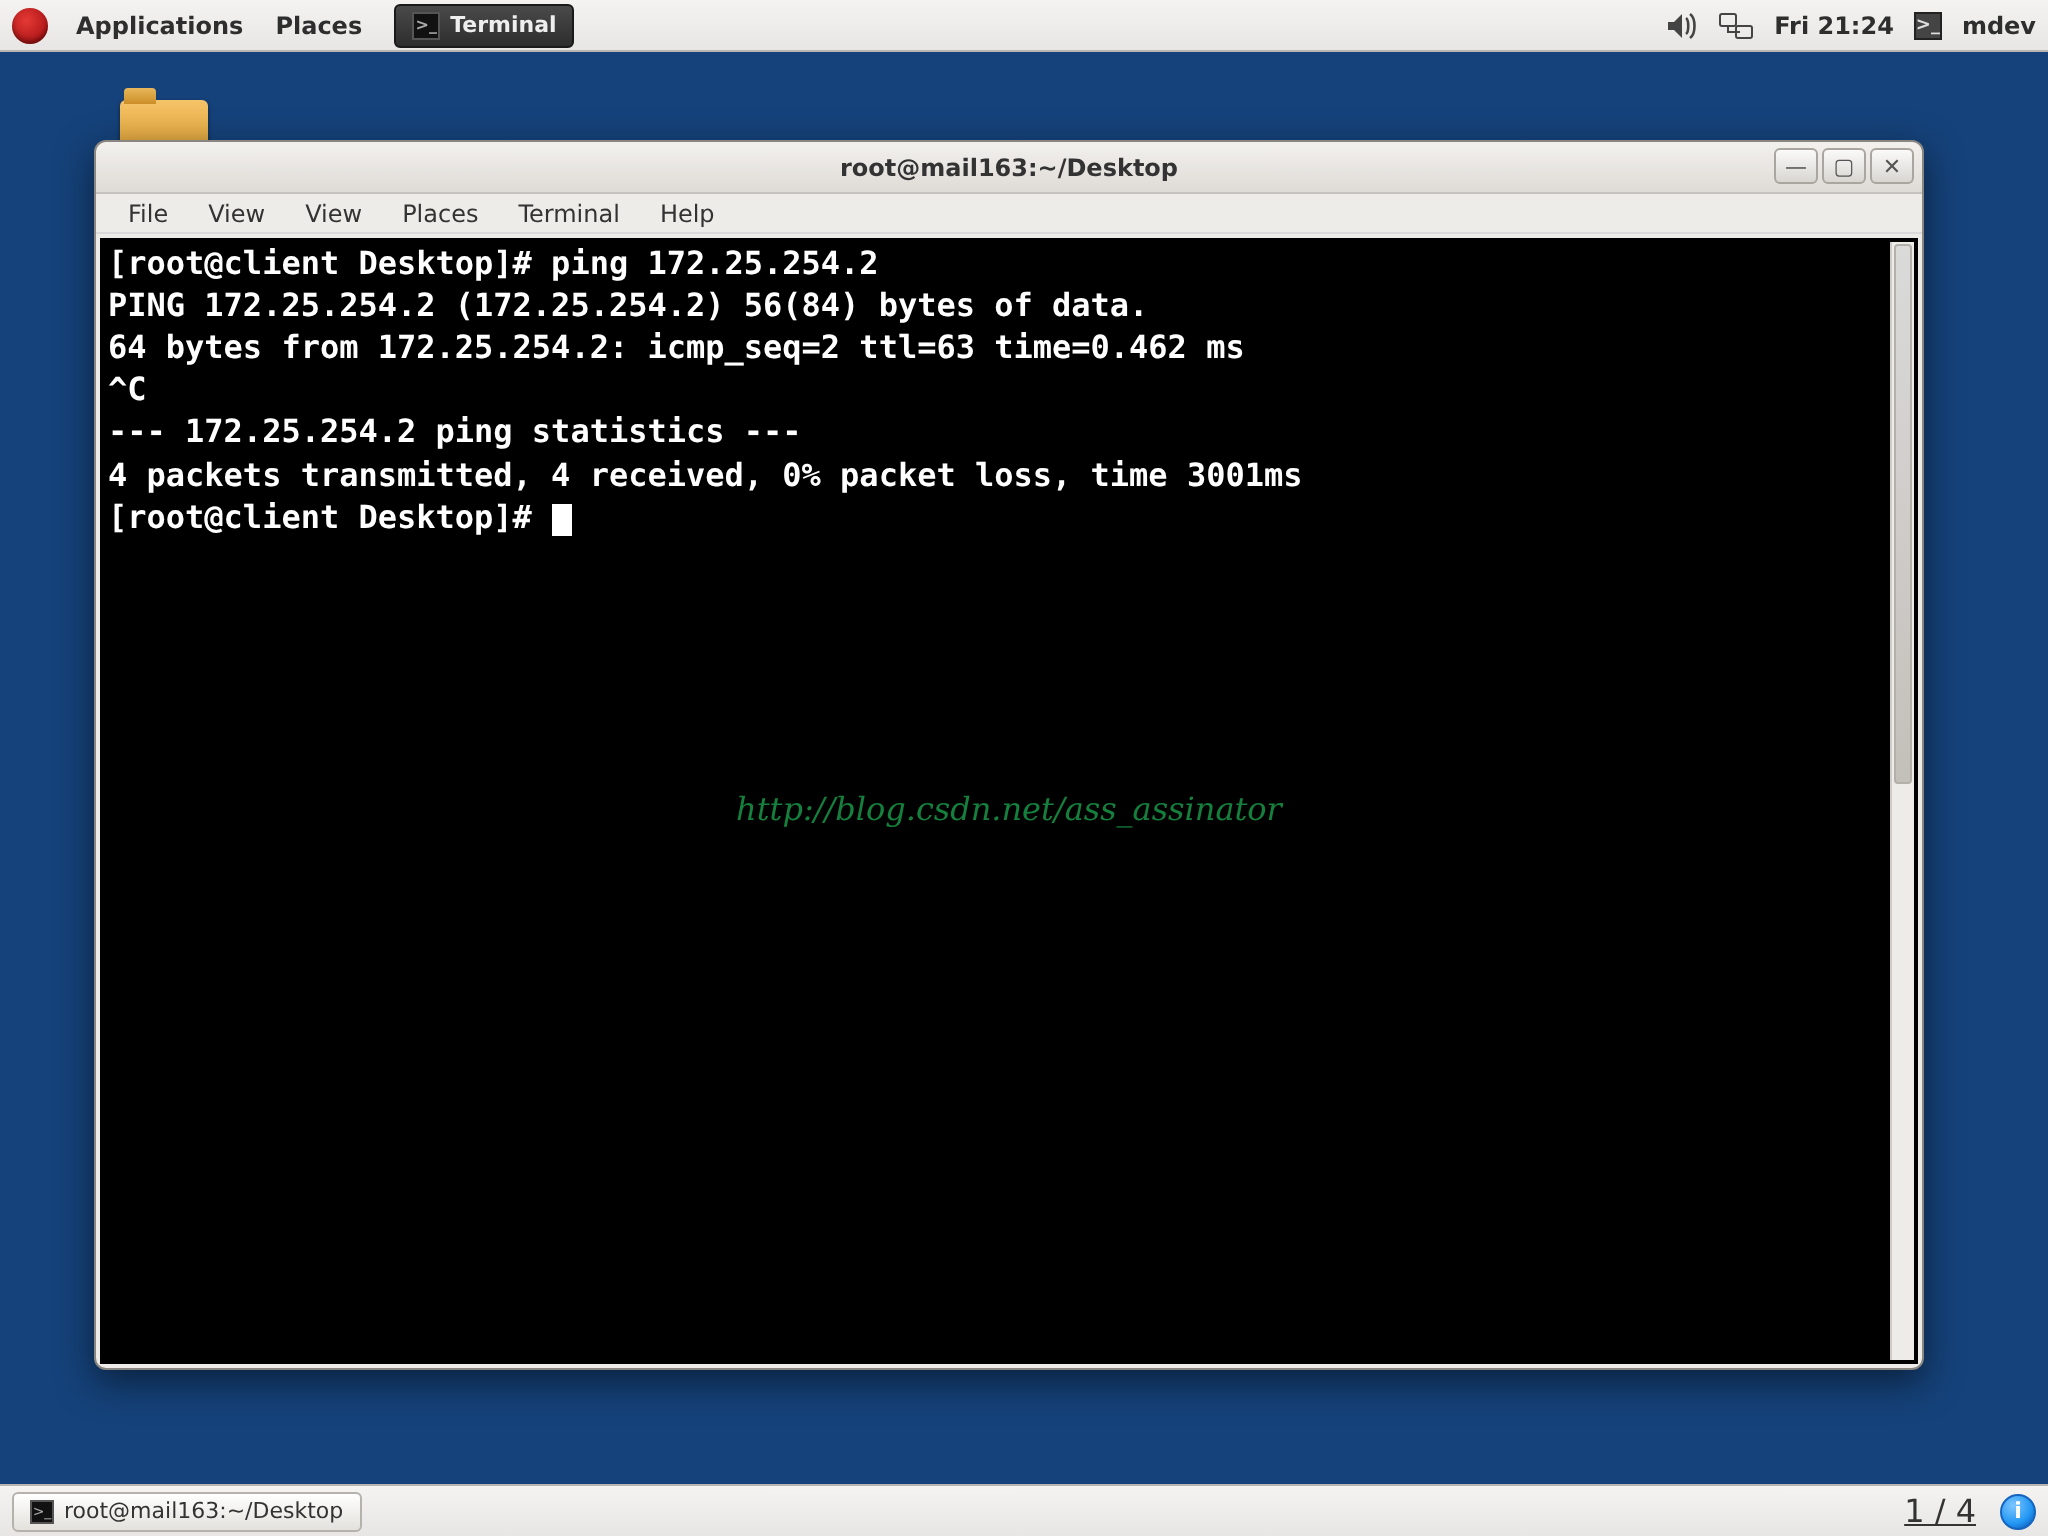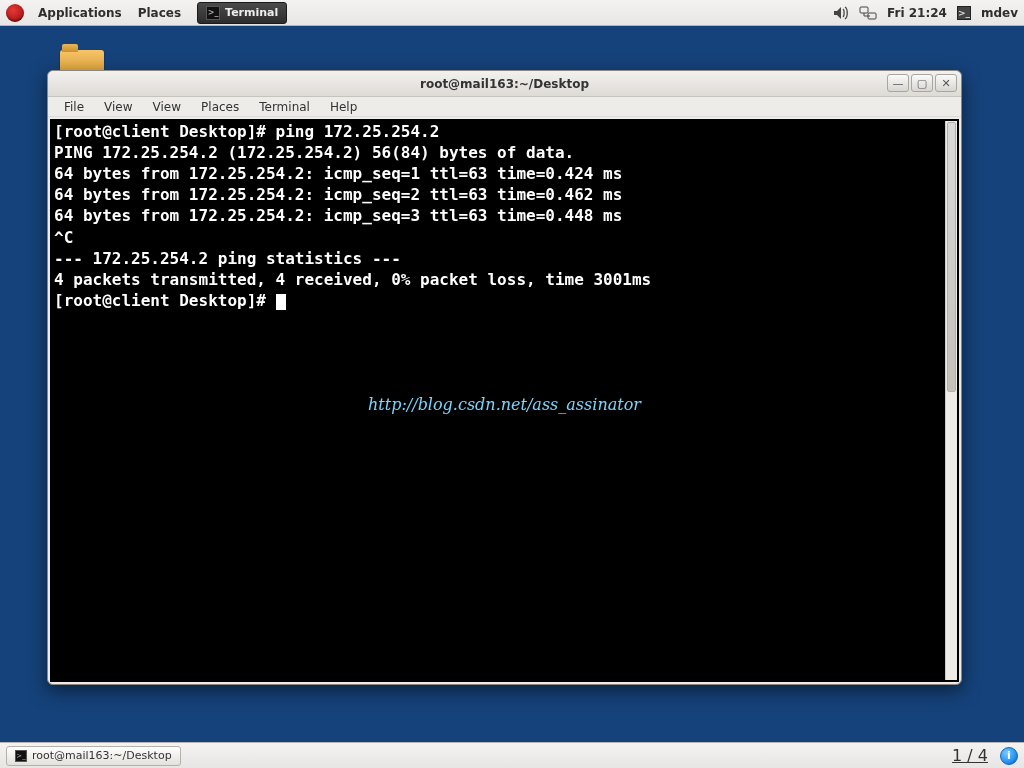--- a/index.html
+++ b/index.html
@@ -80,21 +80,21 @@
     position:absolute; right:2px; top:2px; bottom:2px; width:12px;
     background:#eeece8; border-left:1px solid #cfccc7;
   }
   .terminal-scrollbar .thumb{
     position:absolute; left:1px; right:1px; top:1px; height:270px;
     background:linear-gradient(#dadada,#c3c0ba); border:1px solid #b3b0aa; border-radius:2px;
   }
   .cursor-blk { display:inline-block; width:10px; height:16px; background:#fff; vertical-align:text-bottom; }
   .watermark {
     position:absolute; left:0; right:0; top:275px; text-align:center;
-    color:#7dd3fc; font-family:"DejaVu Serif","Liberation Serif",serif;
+    color:#15803d; font-family:"DejaVu Serif","Liberation Serif",serif;
     font-style:italic; font-size:16px; font-weight:normal; pointer-events:none;
   }
   
   .bottom-panel {
     position:absolute; left:0; right:0; bottom:0; height:26px;
     background:linear-gradient(#f4f3f2,#e7e6e4);
     border-top:1px solid #b8b6b2;
     display:flex; align-items:center; font-size:11px; color:#333;
     padding:0 6px;
   }
@@ -159,23 +159,21 @@
     <div class="menu">File</div>
     <div class="menu">View</div>
     <div class="menu">View</div>
     <div class="menu">Places</div>
     <div class="menu">Terminal</div>
     <div class="menu">Help</div>
   </div>
   <div class="terminal-body">
     <div class="line">[root@client Desktop]# ping 172.25.254.2</div>
     <div class="line">PING 172.25.254.2 (172.25.254.2) 56(84) bytes of data.</div>
-    <div class="line">64 bytes from 172.25.254.2: icmp_seq=1 ttl=63 time=0.424 ms</div>
     <div class="line">64 bytes from 172.25.254.2: icmp_seq=2 ttl=63 time=0.462 ms</div>
-    <div class="line">64 bytes from 172.25.254.2: icmp_seq=3 ttl=63 time=0.448 ms</div>
     <div class="line">^C</div>
     <div class="line">--- 172.25.254.2 ping statistics ---</div>
     <div class="line">4 packets transmitted, 4 received, 0% packet loss, time 3001ms</div>
     <div class="line"><span>[root@client Desktop]# </span><span class="cursor-blk"></span></div>
     <div class="watermark">http://blog.csdn.net/ass_assinator</div>
     <div class="terminal-scrollbar">
       <div class="thumb"></div>
     </div>
   </div>
 </div>

